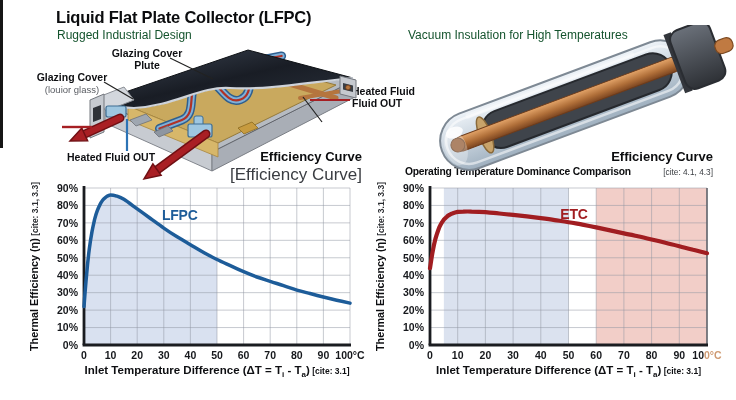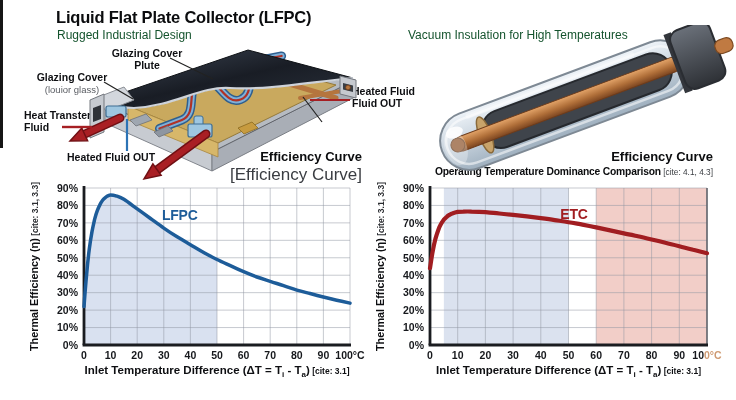--- a/index.html
+++ b/index.html
@@ -11,21 +11,21 @@
   .abs { position:absolute; }
   .nowrap { white-space:nowrap; }
   .panel-title { font-size:16.5px; font-weight:700; letter-spacing:-0.2px; color:#0b0c0e;text-align:center; }
   .panel-subtitle { font-size:12px; font-weight:400; color:#14532d; }
   .lbl { font-size:10.5px; font-weight:700; line-height:11.5px; color:#0e0f12; text-align:center; }
   .lbl.left { text-align:left; }
   .lbl .sub { font-size:9.5px; font-weight:400; color:#5a5d63; }
   .chart-heading-1 { font-size:13px; font-weight:700; text-align:center; color:#0b0c0e; }
   .chart-heading-2 { font-size:17px; font-weight:400; text-align:right; color:#3a3d42; }
   .chart-heading-2b { font-size:10.3px; font-weight:700; text-align:right; color:#0b0c0e; letter-spacing:-0.2px; }
-  .chart-heading-2b .cite { font-size:8.3px; font-weight:400; color:#3a3d42; letter-spacing:0; }
+  .chart-heading-2b .cite { font-size:8.3px; font-weight:400; color:#3a3d42; letter-spacing:0;margin-left:30px; }
   .dominance { text-align:center; line-height:12px; color:#17181b; }
   .dominance .d1 { font-size:11px; font-weight:700; }
   .dominance .d2 { font-size:10.3px; font-weight:400; }
   .edge-artifact { width:3px; height:148px; left:0; top:0; background:#151515; }
   svg { display:block; }
   svg text { font-family:"Liberation Sans", sans-serif; }
 </style>
 </head>
 <body>
 
@@ -36,24 +36,20 @@
   <div class="abs panel-title nowrap" style="left:56px; top:8px;">Liquid Flat Plate Collector (LFPC)</div>
   <div class="abs panel-subtitle nowrap" style="left:57px; top:28px;">Rugged Industrial Design</div>
 
   <div class="abs lbl" style="left:104px; top:48px; width:86px;">
     <div>Glazing Cover</div>
     <div>Plute</div>
   </div>
   <div class="abs lbl" style="left:27px; top:72px; width:90px;">
     <div>Glazing Cover</div>
     <div class="sub">(louior glass)</div>
-  </div>
-  <div class="abs lbl left" style="left:24px; top:110px;">
-    <div>Heat Transter</div>
-    <div>Fluid</div>
   </div>
   <div class="abs lbl" style="left:56px; top:152px; width:110px;text-align:center;">Heated Fluid OUT</div>
   <div class="abs lbl left" style="left:352px; top:86px;">
     <div>Heated Fluid</div>
     <div>Fluid OUT</div>
   </div>
 
   <div class="abs chart-heading-1 nowrap" style="right:374px; top:149px;">Efficiency Curve</div>
   <div class="abs chart-heading-2 nowrap" style="right:374px; top:165px;">[Efficiency Curve]</div>
 

